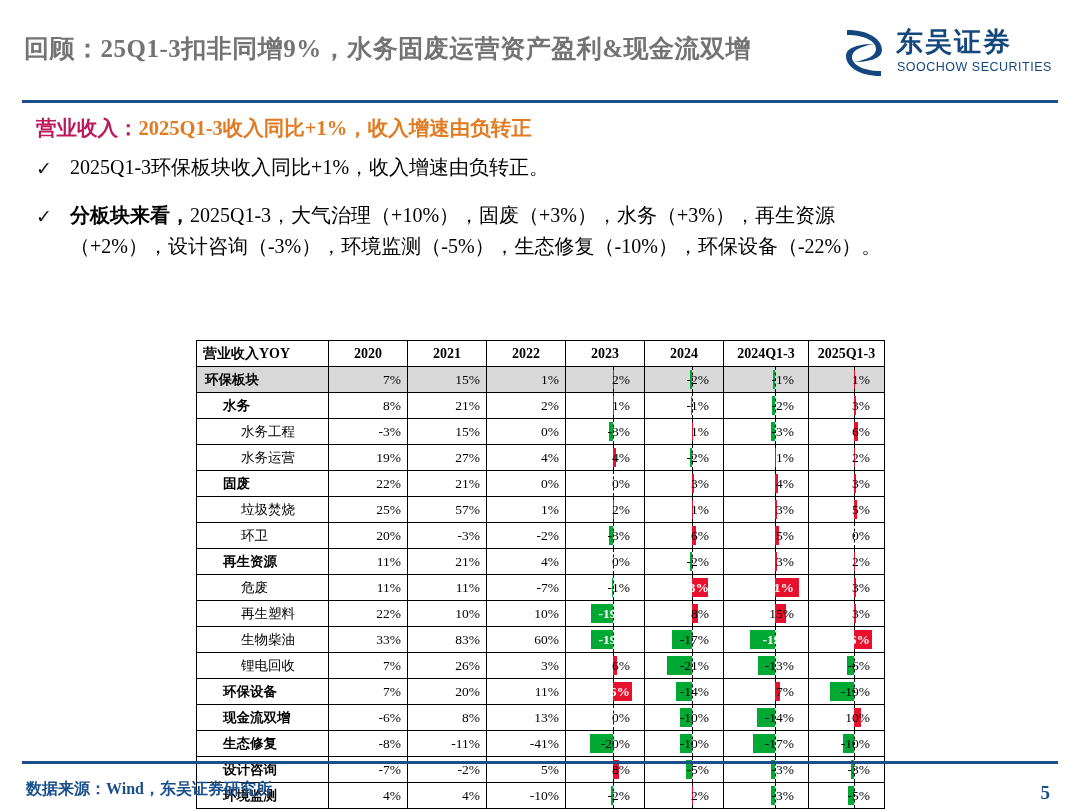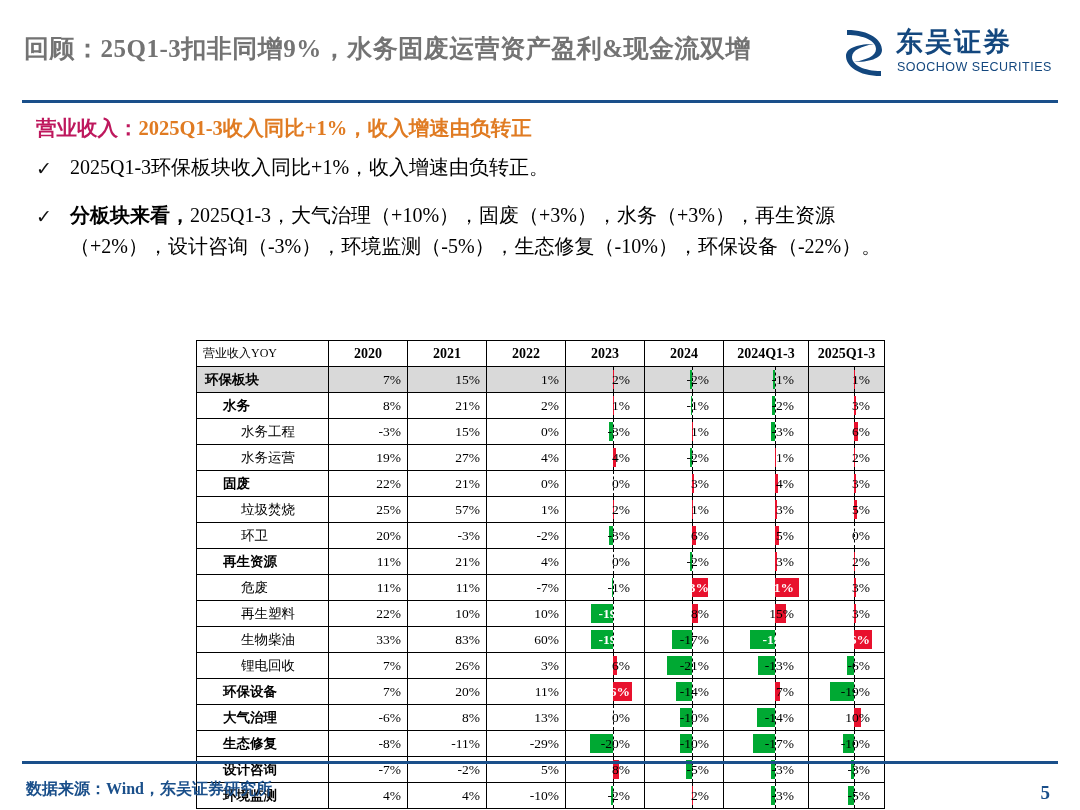--- a/index.html
+++ b/index.html
@@ -151,23 +151,23 @@
     box-sizing: border-box;
   }
   th.col-h {
     background: #ffffff;
     font-weight: bold;
     text-align: center;
     font-size: 14px;
   }
   th.rowname-h {
     background: #ffffff;
-    font-weight: normal;
+    font-weight: bold;
     text-align: left;
-    font-size: 12px;
+    font-size: 14px;
     padding-left: 8px;
   }
   td.rowname {
     text-align: left;
     font-size: 13.5px;
     white-space: nowrap;
   }
   td.rowname.lvl0 { font-weight: bold; padding-left: 8px; }
   td.rowname.lvl1 { font-weight: bold; padding-left: 26px; }
   td.rowname.lvl2 { font-weight: normal; padding-left: 44px; }
@@ -732,21 +732,21 @@
             </td>
             <td class="bar">
               <span class="barcell">
                 <span class="zero" style="left: 62%;"></span>
                 <span class="bar-g" style="left: 23.0286%; width: 38.9714%;"></span>
                 <span class="lbl">-19%</span>
               </span>
             </td>
           </tr>
           <tr>
-            <td class="rowname lvl1">大气治理</td>
+            <td class="rowname lvl1">现金流双增</td>
             <td class="val">-6%</td>
             <td class="val">8%</td>
             <td class="val">13%</td>
             <td class="bar">
               <span class="barcell">
                 <span class="zero" style="left: 62%;"></span>
                 <span class="bar-r" style="left: 62%; width: 0%;"></span>
                 <span class="lbl">0%</span>
               </span>
             </td>
@@ -769,21 +769,21 @@
                 <span class="zero" style="left: 62%;"></span>
                 <span class="bar-r" style="left: 62%; width: 10.8571%;"></span>
                 <span class="lbl">10%</span>
               </span>
             </td>
           </tr>
           <tr>
             <td class="rowname lvl1">生态修复</td>
             <td class="val">-8%</td>
             <td class="val">-11%</td>
-            <td class="val">-29%</td>
+            <td class="val">-41%</td>
             <td class="bar">
               <span class="barcell">
                 <span class="zero" style="left: 62%;"></span>
                 <span class="bar-g" style="left: 26.5714%; width: 35.4286%;"></span>
                 <span class="lbl">-20%</span>
               </span>
             </td>
             <td class="bar">
               <span class="barcell">
                 <span class="zero" style="left: 62%;"></span>

